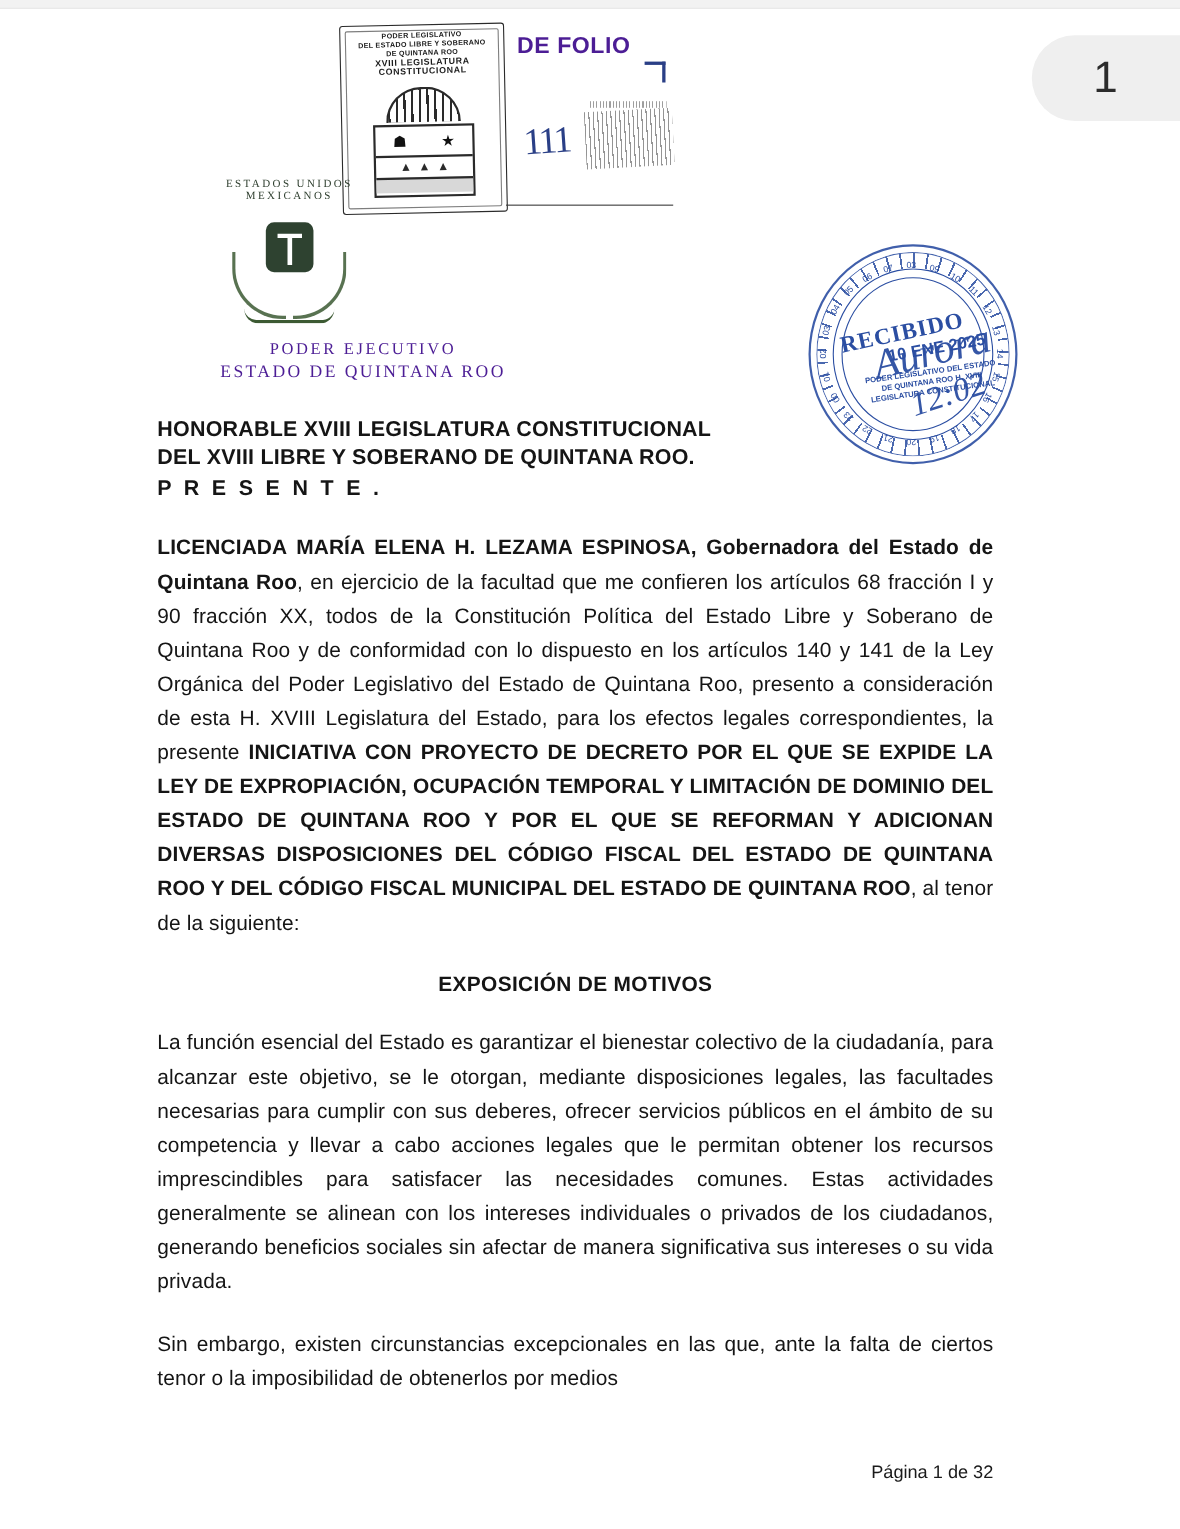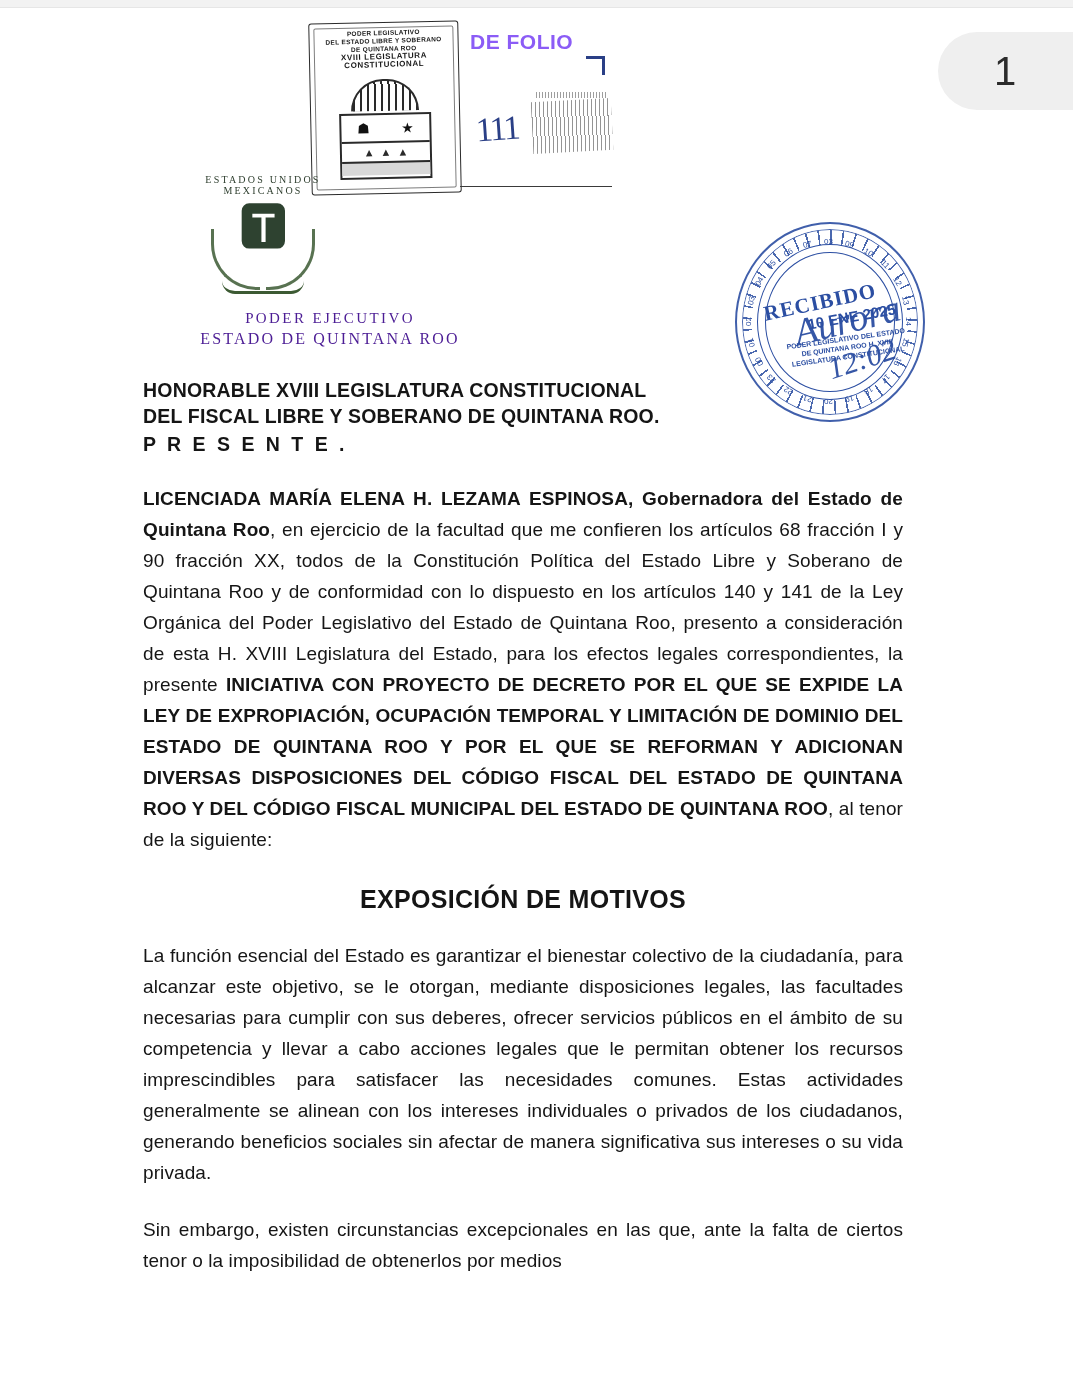--- a/index.html
+++ b/index.html
@@ -128,21 +128,21 @@
     border-top: 2px solid #2a2a2a;
     background: #d8d8d8;
   }
   .folio-title {
     position: absolute;
     top: 16px;
     left: 170px;
     font-size: 21px;
     font-weight: 700;
     letter-spacing: .5px;
-    color: #8b5cf6;
+    color: #4c1d95;
     white-space: nowrap;
     overflow: hidden;
     width: 135px;
   }
   .folio-underline {
     position: absolute;
     left: 160px;
     top: 172px;
     width: 152px;
     border-top: 1.4px solid #3a3a3a;
@@ -202,21 +202,21 @@
   }
   .coat-text-top, .coat-text-bot {
     position: absolute;
     left: 0; right: 0;
     text-align: center;
     font-size: 10px;
     letter-spacing: 2.2px;
     color: #2f3f2f;
     font-family: "Liberation Serif", serif;
   }
-  .coat-text-top { top: 14px; }
+  .coat-text-top { top: 2px; }
   .coat-inner {
     position: absolute;
     left: 50%;
     top: 24px;
     transform: translateX(-50%);
     width: 108px;
     height: 108px;
   }
   .coat-eagle {
     position: absolute;
@@ -409,21 +409,21 @@
     font-size: 19px;
     line-height: 31px;
     text-align: justify;
     text-justify: inter-word;
     letter-spacing: .1px;
   }
   .para b { font-weight: 700; }
   .section-title {
     margin-top: 30px;
     text-align: center;
-    font-size: 25px;
+    font-size: 19px;
     font-weight: 700;
     letter-spacing: .3px;
   }
   .footer {
     position: absolute;
     left: 143px;
     top: 1330px;
     width: 760px;
     text-align: right;
     font-size: 16.5px;
@@ -523,27 +523,28 @@
         <span style="left: 22.4315px; top: 32.4315px; transform: rotate(315deg);">05</span>
         <span style="left: 39px; top: 19.718px; transform: rotate(330deg);">06</span>
         <span style="left: 58.2945px; top: 11.7259px; transform: rotate(345deg);">07</span>
       </div>
   </div>
 
   <div class="doc-body">
 
     <div class="addressee">
       <div>HONORABLE XVIII LEGISLATURA CONSTITUCIONAL</div>
-      <div>DEL FISCAL LIBRE Y SOBERANO DE QUINTANA ROO.</div>
+      <div>DEL XVIII LIBRE Y SOBERANO DE QUINTANA ROO.</div>
       <div class="presente">P R E S E N T E .</div>
     </div>
 
     <p class="para"><b>LICENCIADA MARÍA ELENA H. LEZAMA ESPINOSA, Gobernadora del Estado de Quintana Roo</b><span>, en ejercicio de la facultad que me confieren los artículos 68 fracción I y 90 fracción XX, todos de la Constitución Política del Estado Libre y Soberano de Quintana Roo y de conformidad con lo dispuesto en los artículos 140 y 141 de la Ley Orgánica del Poder Legislativo del Estado de Quintana Roo, presento a consideración de esta H. XVIII Legislatura del Estado, para los efectos legales correspondientes, la presente </span><b>INICIATIVA CON PROYECTO DE DECRETO POR EL QUE SE EXPIDE LA LEY DE EXPROPIACIÓN, OCUPACIÓN TEMPORAL Y LIMITACIÓN DE DOMINIO DEL ESTADO DE QUINTANA ROO Y POR EL QUE SE REFORMAN Y ADICIONAN DIVERSAS DISPOSICIONES DEL CÓDIGO FISCAL DEL ESTADO DE QUINTANA ROO Y DEL CÓDIGO FISCAL MUNICIPAL DEL ESTADO DE QUINTANA ROO</b><span>, al tenor de la siguiente:</span></p>
 
     <div class="section-title">EXPOSICIÓN DE MOTIVOS</div>
 
     <p class="para">La función esencial del Estado es garantizar el bienestar colectivo de la ciudadanía, para alcanzar este objetivo, se le otorgan, mediante disposiciones legales, las facultades necesarias para cumplir con sus deberes, ofrecer servicios públicos en el ámbito de su competencia y llevar a cabo acciones legales que le permitan obtener los recursos imprescindibles para satisfacer las necesidades comunes. Estas actividades generalmente se alinean con los intereses individuales o privados de los ciudadanos, generando beneficios sociales sin afectar de manera significativa sus intereses o su vida privada.</p>
 
     <p class="para">Sin embargo, existen circunstancias excepcionales en las que, ante la falta de ciertos tenor o la imposibilidad de obtenerlos por medios</p>
   </div>
 
+  <div class="footer">Página 1 de 32</div>
 
 </div>
 
 </body></html>

